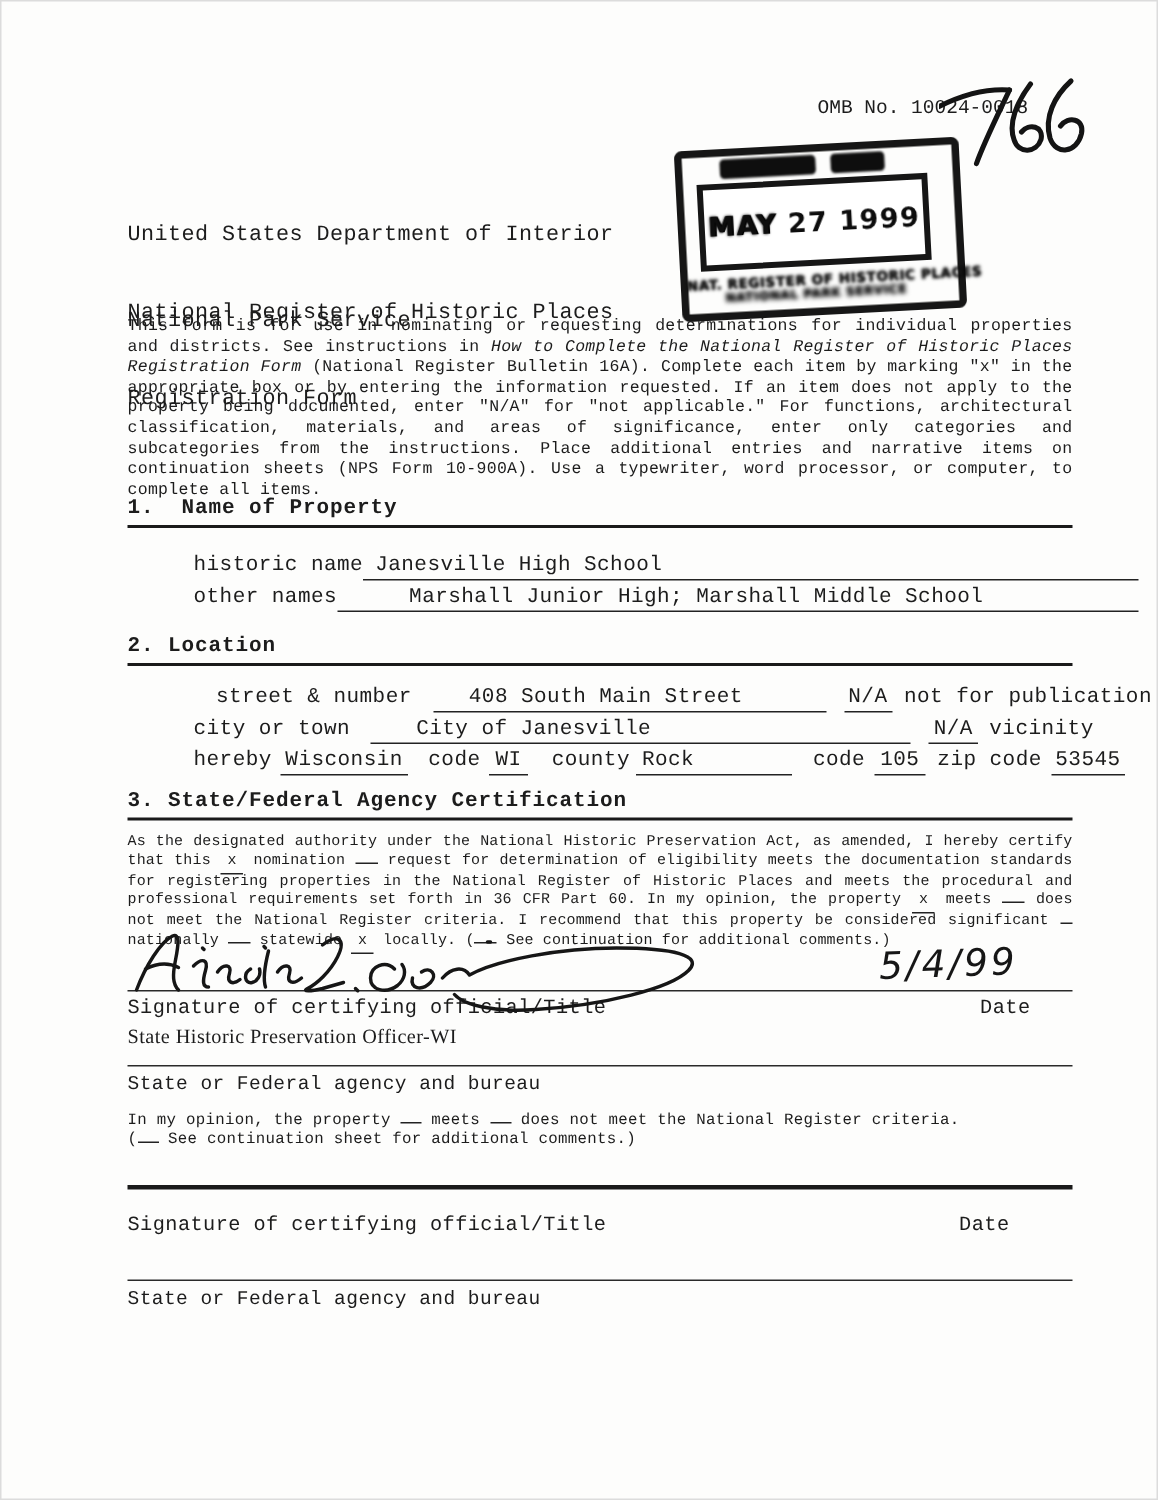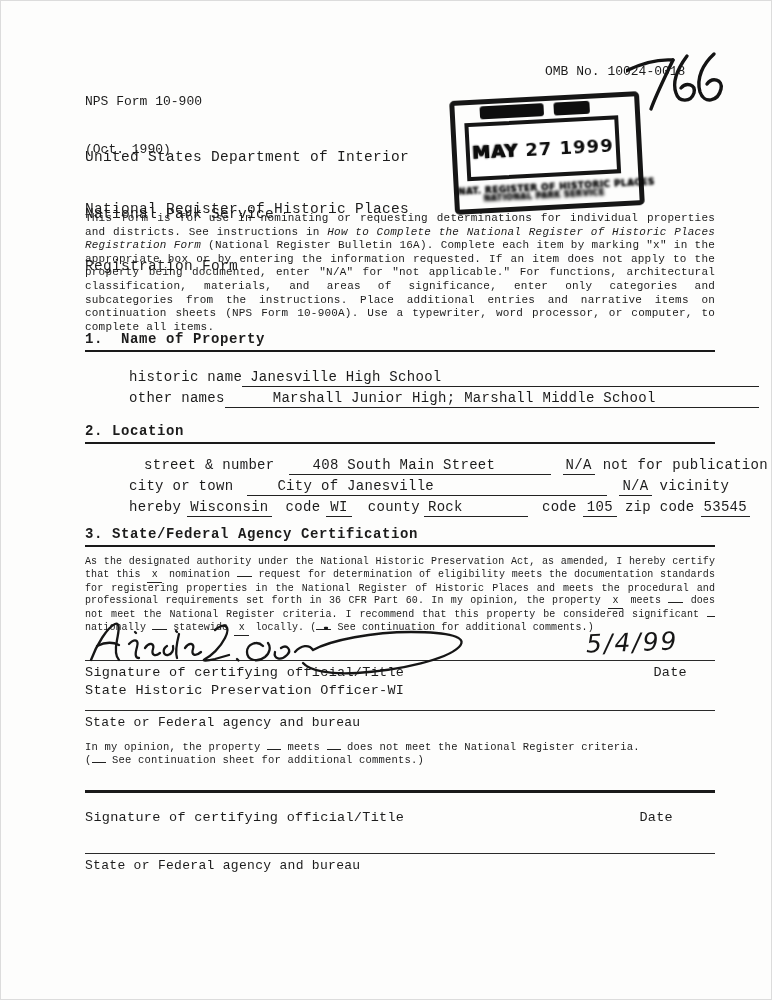--- a/index.html
+++ b/index.html
@@ -39,21 +39,21 @@
   .mk { display:inline-block; min-width:15px; border-bottom:1px solid #222; text-align:center; }
 
   .opinion { font-size:10.5px; line-height:13px; letter-spacing:0.2px; }
   .opinion .mk { min-width:14px; }
 
   .hline { border-top:1.5px solid #2a2a2a; height:0; }
   .hline-thin { border-top:1px solid #2a2a2a; height:0; }
   .hline-thick { border-top:3px solid #1a1a1a; height:0; }
 
   .siglabels { display:flex; justify-content:space-between; font-size:13.5px; letter-spacing:0.3px; }
-  .officer { font-size:13.5px; letter-spacing:0.3px; }
+  .officer { font-size:13.5px; letter-spacing:0.3px;font-family:Liberation Serif, serif; }
   .agency { font-size:13px; letter-spacing:0.3px; }
 
   
   .stamp { left:452px; top:96px; width:190px; height:114px; transform:rotate(-3deg); }
   .stamp-outer { position:absolute; inset:0; border:5px solid #161616; border-radius:5px; background:rgba(253,253,252,0.7); filter:blur(0.2px); }
   .stamp-blob { position:absolute; background:#0e0e0e; border-radius:3px; filter:blur(0.6px); }
   .stamp-datebox {
     position:absolute; left:14px; top:23px; width:146px; height:50px;
     border:4px solid #161616; background:#fff; display:flex; align-items:center; justify-content:center;
   }
@@ -66,24 +66,20 @@
   
   .hand-date { font-family:"DejaVu Sans",sans-serif; font-style:italic; font-size:25px; letter-spacing:2px; color:#161616; transform:rotate(-2deg); white-space:pre; }
   svg.ink path { stroke:#161616; stroke-width:2.3; fill:none; stroke-linecap:round; stroke-linejoin:round; }
   svg.ink-num path { stroke:#141414; stroke-width:3.4; fill:none; stroke-linecap:round; stroke-linejoin:round; }
 </style>
 </head>
 <body>
 
 <div class="page">
 
-  <div class="abs form-no" style="left:85px; top:62px;">
-    <div>NPS Form 10-900</div>
-    <div>(Oct. 1990)</div>
-  </div>
 
   <div class="abs omb" style="left:545px; top:64px;">OMB No. 10024-0018</div>
 
   <svg class="abs ink-num" style="left:626px; top:50px;" width="104" height="62" viewBox="0 0 104 62" aria-label="766">
     <path d="M 0 21 C 16 13 33 9 47 10"></path>
     <path d="M 47 10 C 39 27 30 45 25 59"></path>
     <path d="M 61 6 C 52 18 46 32 50 43 C 53 53 65 52 68 43 C 70 34 60 32 55 38"></path>
     <path d="M 88 4 C 77 14 70 28 74 42 C 78 54 92 52 95 39 C 97 29 86 27 81 34"></path>
   </svg>
 

